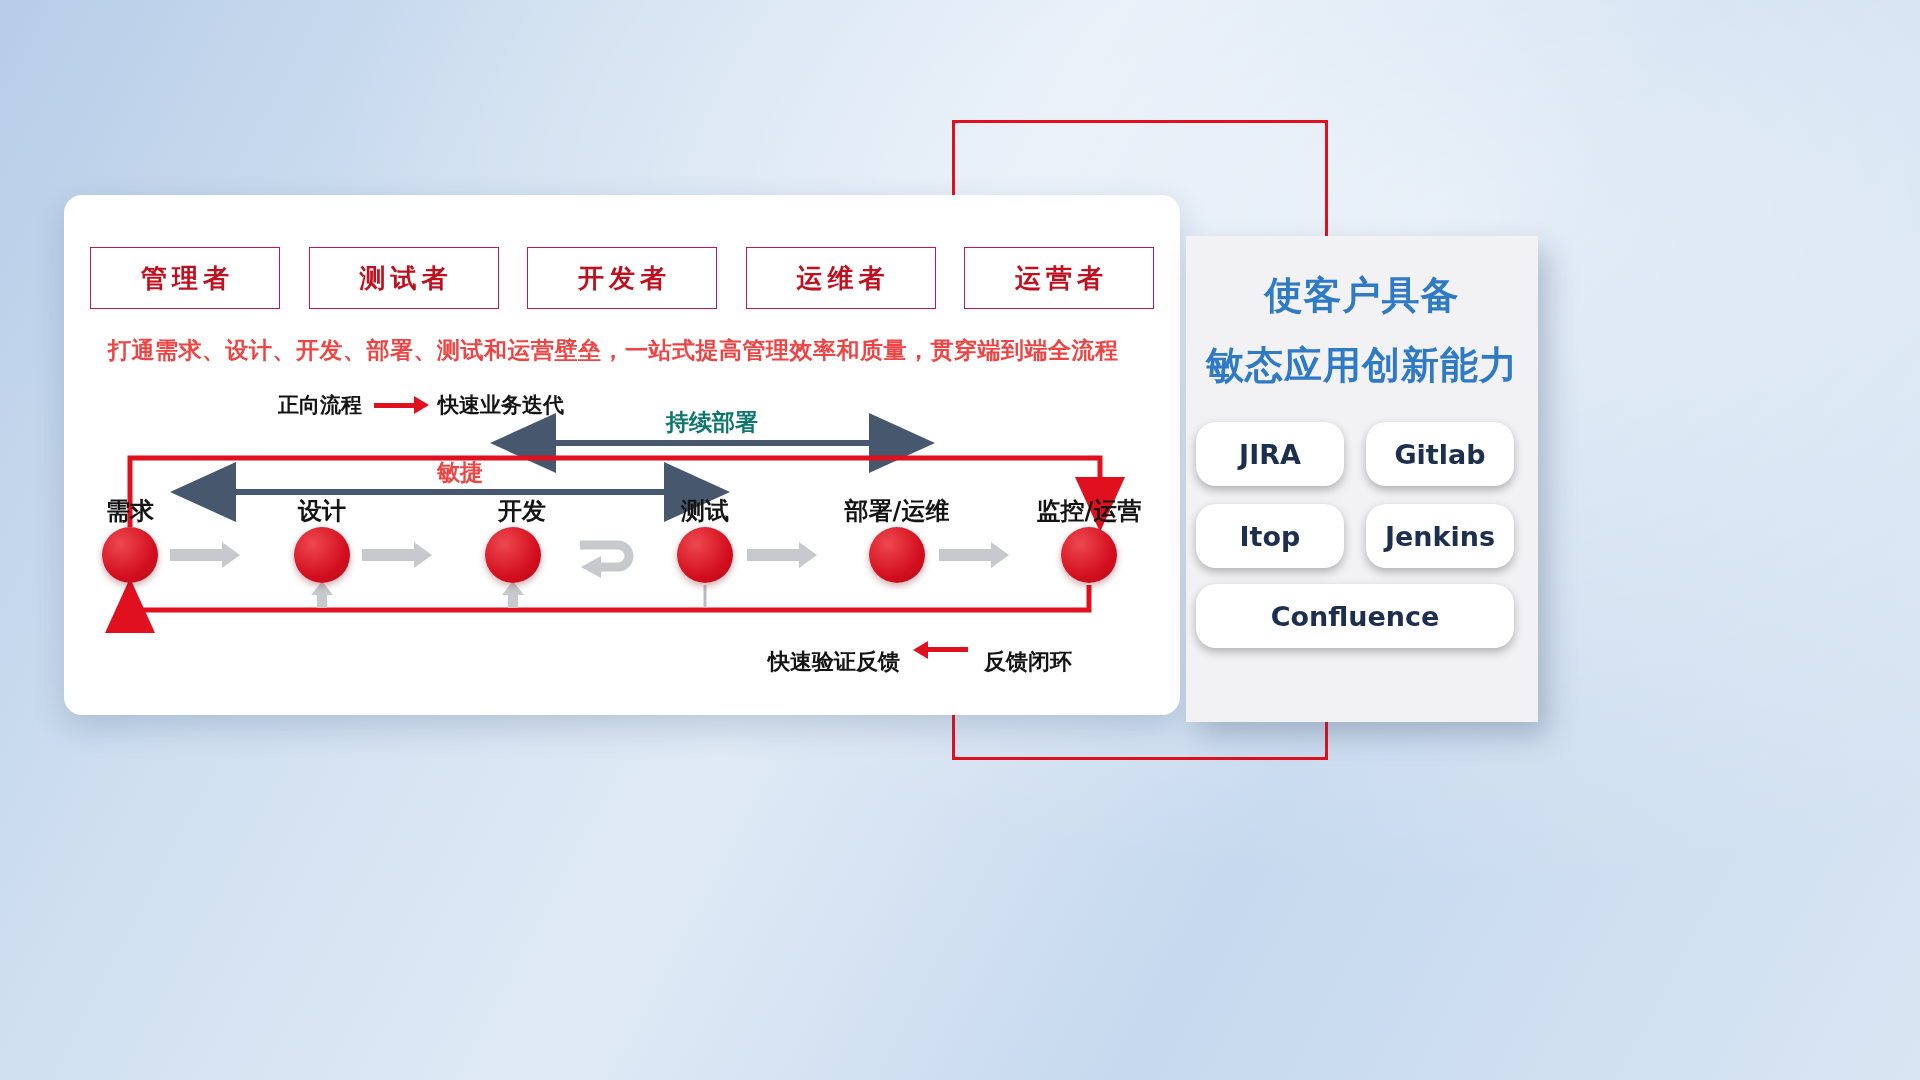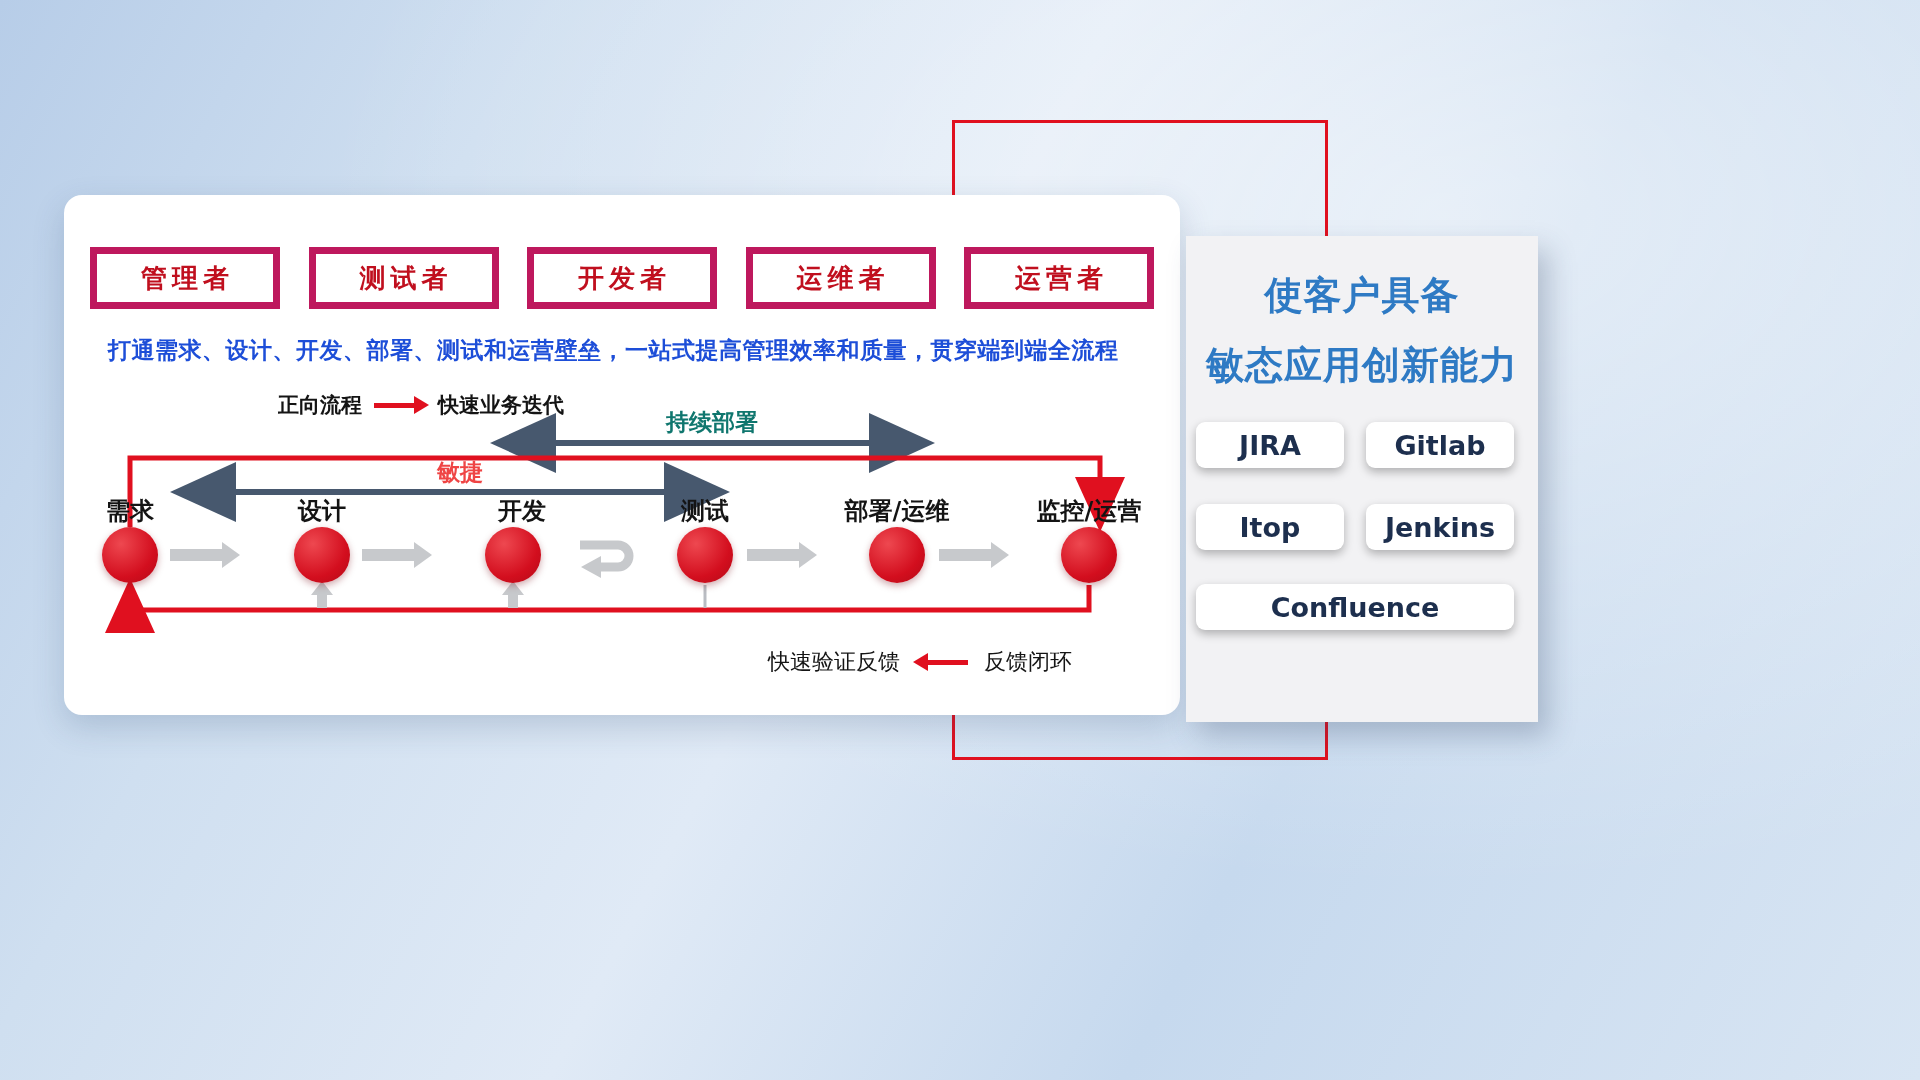--- a/index.html
+++ b/index.html
@@ -22,38 +22,38 @@
   
   .card {
     position:absolute; left:64px; top:195px; width:1116px; height:520px;
     background:#ffffff; border-radius:18px;
     box-shadow:0 12px 32px rgba(40,70,110,.20); z-index:2;
   }
 
   
   .roles { position:absolute; left:26px; right:26px; top:52px; display:flex; justify-content:space-between; }
   .role-box {
-    width:190px; height:62px; border:7px solid #be185d; background:#fff;
+    width:190px; height:62px; border:1px solid #be185d; background:#fff;
     display:flex; align-items:center; justify-content:center;
     color:#c00f1e; font-size:26px; font-weight:bold; letter-spacing:5px; padding-left:5px;
   }
 
   .subtitle {
     position:absolute; left:44px; top:140px; width:1040px;
-    font-size:23px; font-weight:bold; color:#1d4ed8; letter-spacing:.5px; white-space:nowrap;
+    font-size:23px; font-weight:bold; color:#ef4444; letter-spacing:.5px; white-space:nowrap;
   }
 
   
   .legend-forward {
     position:absolute; left:170px; top:196px; display:flex; align-items:center; gap:12px;
     font-size:21px; font-weight:bold; color:#141414;margin-left:44px;
   }
   .legend-feedback {
-    position:absolute; left:704px; top:452px; display:flex; align-items:center; gap:16px;
-    font-size:22px; font-weight:normal; color:#141414;
+    position:absolute; left:704px; top:452px; display:flex; align-items:flex-start; gap:16px;
+    font-size:22px; font-weight:bold; color:#141414;
   }
   .arrow-right { position:relative; width:40px; height:5px; background:#e0101f; margin-right:12px; }
   .arrow-right::after {
     content:""; position:absolute; left:100%; top:50%; transform:translateY(-50%);
     border-left:15px solid #e0101f; border-top:9px solid transparent; border-bottom:9px solid transparent;
   }
   .arrow-left { position:relative; width:40px; height:5px; background:#e0101f; margin-left:12px; }
   .arrow-left::before {
     content:""; position:absolute; right:100%; top:50%; transform:translateY(-50%);
     border-right:15px solid #e0101f; border-top:9px solid transparent; border-bottom:9px solid transparent;
@@ -87,21 +87,21 @@
 
   
   .panel {
     position:absolute; left:1186px; top:208px; width:352px; height:486px;
     background:#f2f2f4; box-shadow:10px 14px 26px rgba(50,70,100,.28); z-index:3;margin-top:28px;
   }
   .panel-title { position:absolute; left:0; width:100%; text-align:center; color:#2e7ac4; font-weight:bold; font-size:38px; letter-spacing:1px; }
   .pt1{top:34px} .pt2{top:104px}
 
   .tool {
-    position:absolute; height:46px; background:#ffffff; border-radius:9px;
+    position:absolute; height:64px; background:#ffffff; border-radius:20px;
     box-shadow:0 4px 10px rgba(0,0,0,.28);
     display:flex; align-items:center; justify-content:center;
     font-size:27px; font-weight:bold; color:#1d2f4e;
   }
   .t0{left:10px;  top:186px; width:148px}
   .t1{left:180px; top:186px; width:148px}
   .t2{left:10px;  top:268px; width:148px}
   .t3{left:180px; top:268px; width:148px}
   .t4{left:10px;  top:348px; width:318px}
 </style>

